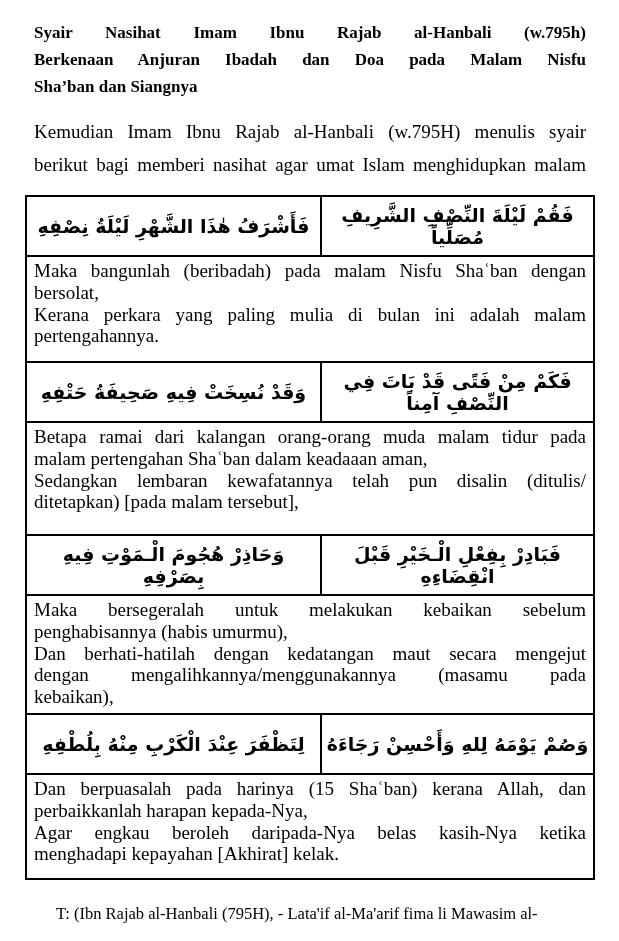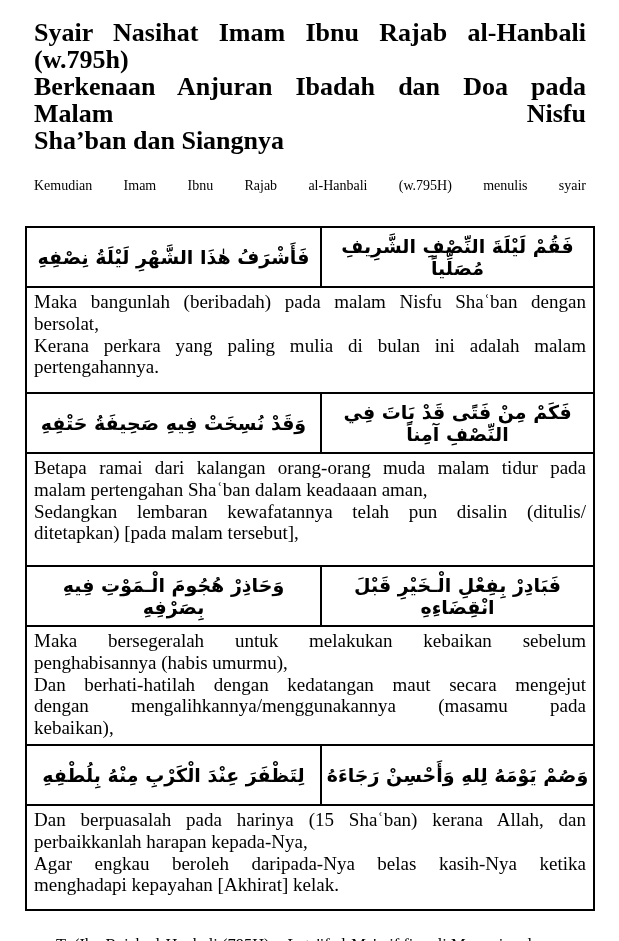--- a/index.html
+++ b/index.html
@@ -13,37 +13,37 @@
     overflow: hidden;
     color: #000000;
     font-family: "Liberation Serif", serif;
   }
   .page {
     padding-top: 19px;
   }
   
   .title {
     margin: 0 33px 0 34px;
-    font-size: 26px;
+    font-size: 17px;
     font-weight: bold;
     line-height: 27px;
   }
   .jl { text-align: justify; text-align-last: justify; }
   .ll { text-align: left;   text-align-last: left; }
 
   
   .intro {
     margin: 15px 33px 0 34px;
-    font-size: 14px;
+    font-size: 19px;
     line-height: 33px;
   }
 
   
   table.verse-table {
-    margin: 24px 0 0 25px;
+    margin: 14px 0 0 25px;
     width: 570px;
     border-collapse: collapse;
     table-layout: fixed;
   }
   table.verse-table td {
     border: 2px solid #000000;
   }
   td.ar {
     height: 54px;
     text-align: center;
@@ -81,20 +81,21 @@
 <div class="page">
 
   <div class="title">
     <div class="jl">Syair Nasihat Imam Ibnu Rajab al-Hanbali (w.795h)</div>
     <div class="jl">Berkenaan Anjuran Ibadah dan Doa pada Malam Nisfu</div>
     <div class="ll">Sha’ban dan Siangnya</div>
   </div>
 
   <div class="intro">
     <div class="jl">Kemudian Imam Ibnu Rajab al-Hanbali (w.795H) menulis syair</div>
+    <div class="jl">berikut bagi memberi nasihat agar umat Islam menghidupkan malam</div>
   </div>
 
   <table class="verse-table">
     <tbody>
 
       <tr>
         <td class="ar ar-left">فَأَشْرَفُ هٰذَا الشَّهْرِ لَيْلَةُ نِصْفِهِ</td>
         <td class="ar">فَقُمْ لَيْلَةَ النِّصْفِ الشَّرِيفِ مُصَلِّياً</td>
       </tr>
       <tr>

